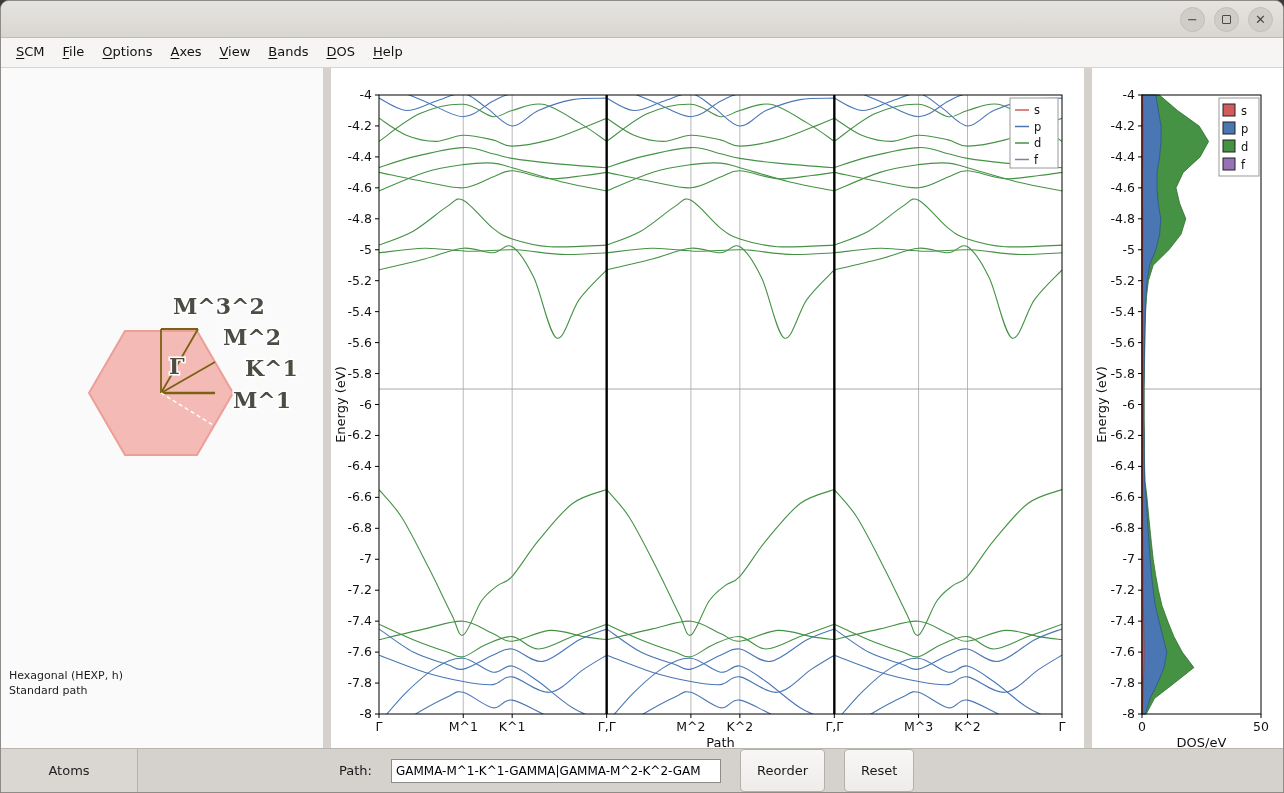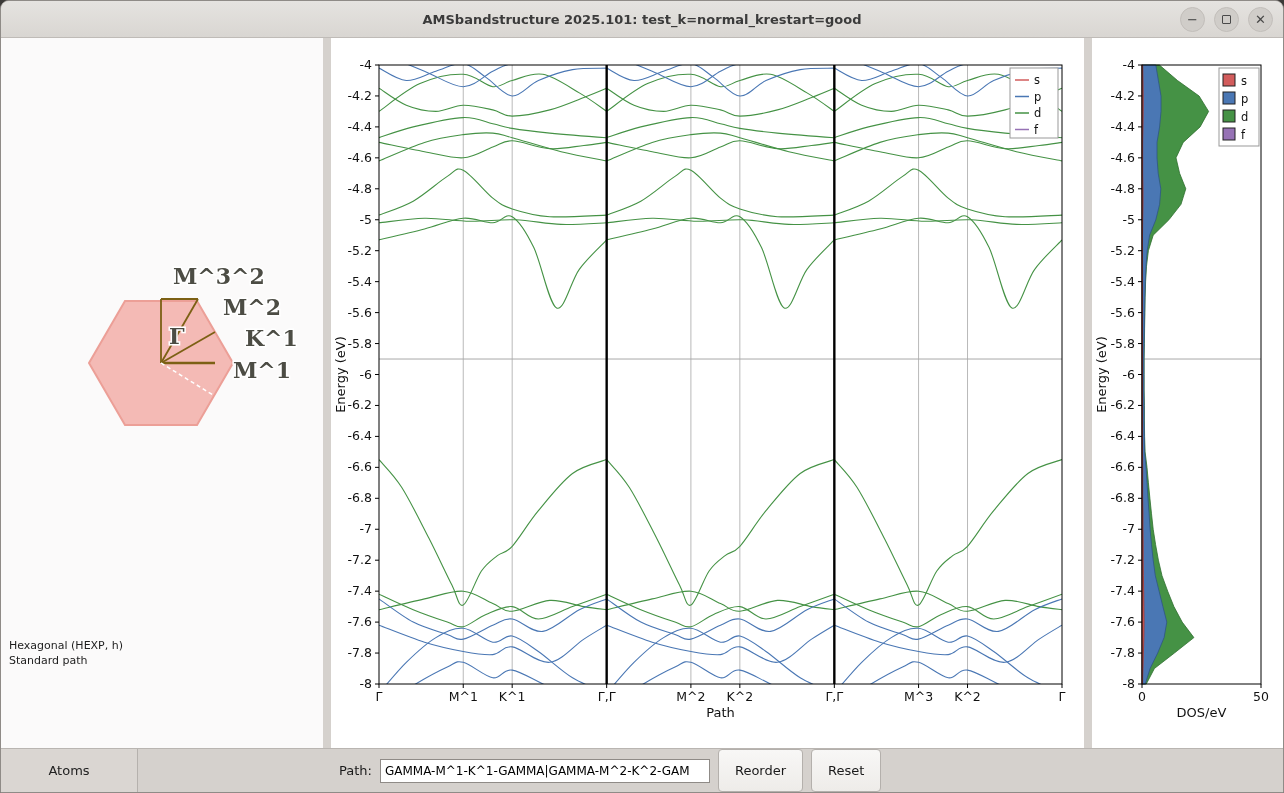--- a/index.html
+++ b/index.html
@@ -33,47 +33,56 @@
               fill:#4c4c44; stroke:#ffffff; stroke-width:3px; paint-order:stroke; }
   .bz-caption { position:absolute; left:8px; top:600px; font-size:11px; color:#1d1d1d; line-height:15px; }
   
   .bottombar { flex:0 0 36px; background:#d5d1cd; border-top:1px solid #b9b5b1;
                display:flex; align-items:stretch; }
   .tabs { flex:0 0 330px; display:flex; }
   .tab { display:flex; align-items:center; justify-content:center; font-size:13px; color:#222;
          border-right:1px solid #b5b1ad; cursor:pointer; }
   .tab.active { flex:0 0 185px; background:#fbfafa; }
   .tab:not(.active) { flex:0 0 137px; background:#dad6d2; }
-  .pathbar { display:flex; align-items:center; gap:8px; padding-left:8px; font-size:13px; color:#1a1a1a; }
+  .pathbar { display:flex; align-items:center; gap:19px; padding-left:8px; font-size:13px; color:#1a1a1a; }
   .path-input { width:330px; height:24px; border:1px solid #8f8b87; background:#fff;
                 font-size:12px; padding:0 4px; font-family:"DejaVu Sans", sans-serif; }
   .btn { height:43px; padding:0 16px; background:linear-gradient(#f8f7f6,#eeece9);
          border:1px solid #b4b0ac; border-radius:4px; font-size:13px; color:#1a1a1a;
          cursor:pointer; font-family:inherit; }
 </style>
 </head>
 <body>
 
 <div class="window">
 
   <div class="titlebar">
-    <div class="title">AMSbandstructure 2025.101: test_k=normal_krestart=good</div>
     <div class="win-controls">
       <button class="winbtn">
           <span>−</span>
         </button>
       <button class="winbtn">
           <span class="sq"></span>
         </button>
       <button class="winbtn">
           <span>✕</span>
         </button>
     </div>
   </div>
 
+  <div class="menubar">
+      <div class="menu-item"><span class="ul">S</span>CM</div>
+      <div class="menu-item"><span class="ul">F</span>ile</div>
+      <div class="menu-item"><span class="ul">O</span>ptions</div>
+      <div class="menu-item"><span class="ul">A</span>xes</div>
+      <div class="menu-item"><span class="ul">V</span>iew</div>
+      <div class="menu-item"><span class="ul">B</span>ands</div>
+      <div class="menu-item"><span class="ul">D</span>OS</div>
+      <div class="menu-item"><span class="ul">H</span>elp</div>
+    </div>
 
   <div class="content">
 
     <div class="left-panel">
       <svg width="322" height="690" viewBox="0 0 322 690">
         <polygon points="88,325 124,263 196,263 232,325 196,387 124,387" fill="#f4bab5" stroke="#ec9f97" stroke-width="2"></polygon>
         <line x1="160" y1="325" x2="214" y2="325" stroke="#7c6014" stroke-width="2.5"></line>
         <line x1="160" y1="325" x2="160" y2="261" stroke="#7c6014" stroke-width="1.8"></line>
         <line x1="160" y1="261" x2="197" y2="261" stroke="#7c6014" stroke-width="1.8"></line>
         <line x1="160" y1="325" x2="197" y2="261" stroke="#7c6014" stroke-width="1.8"></line>

